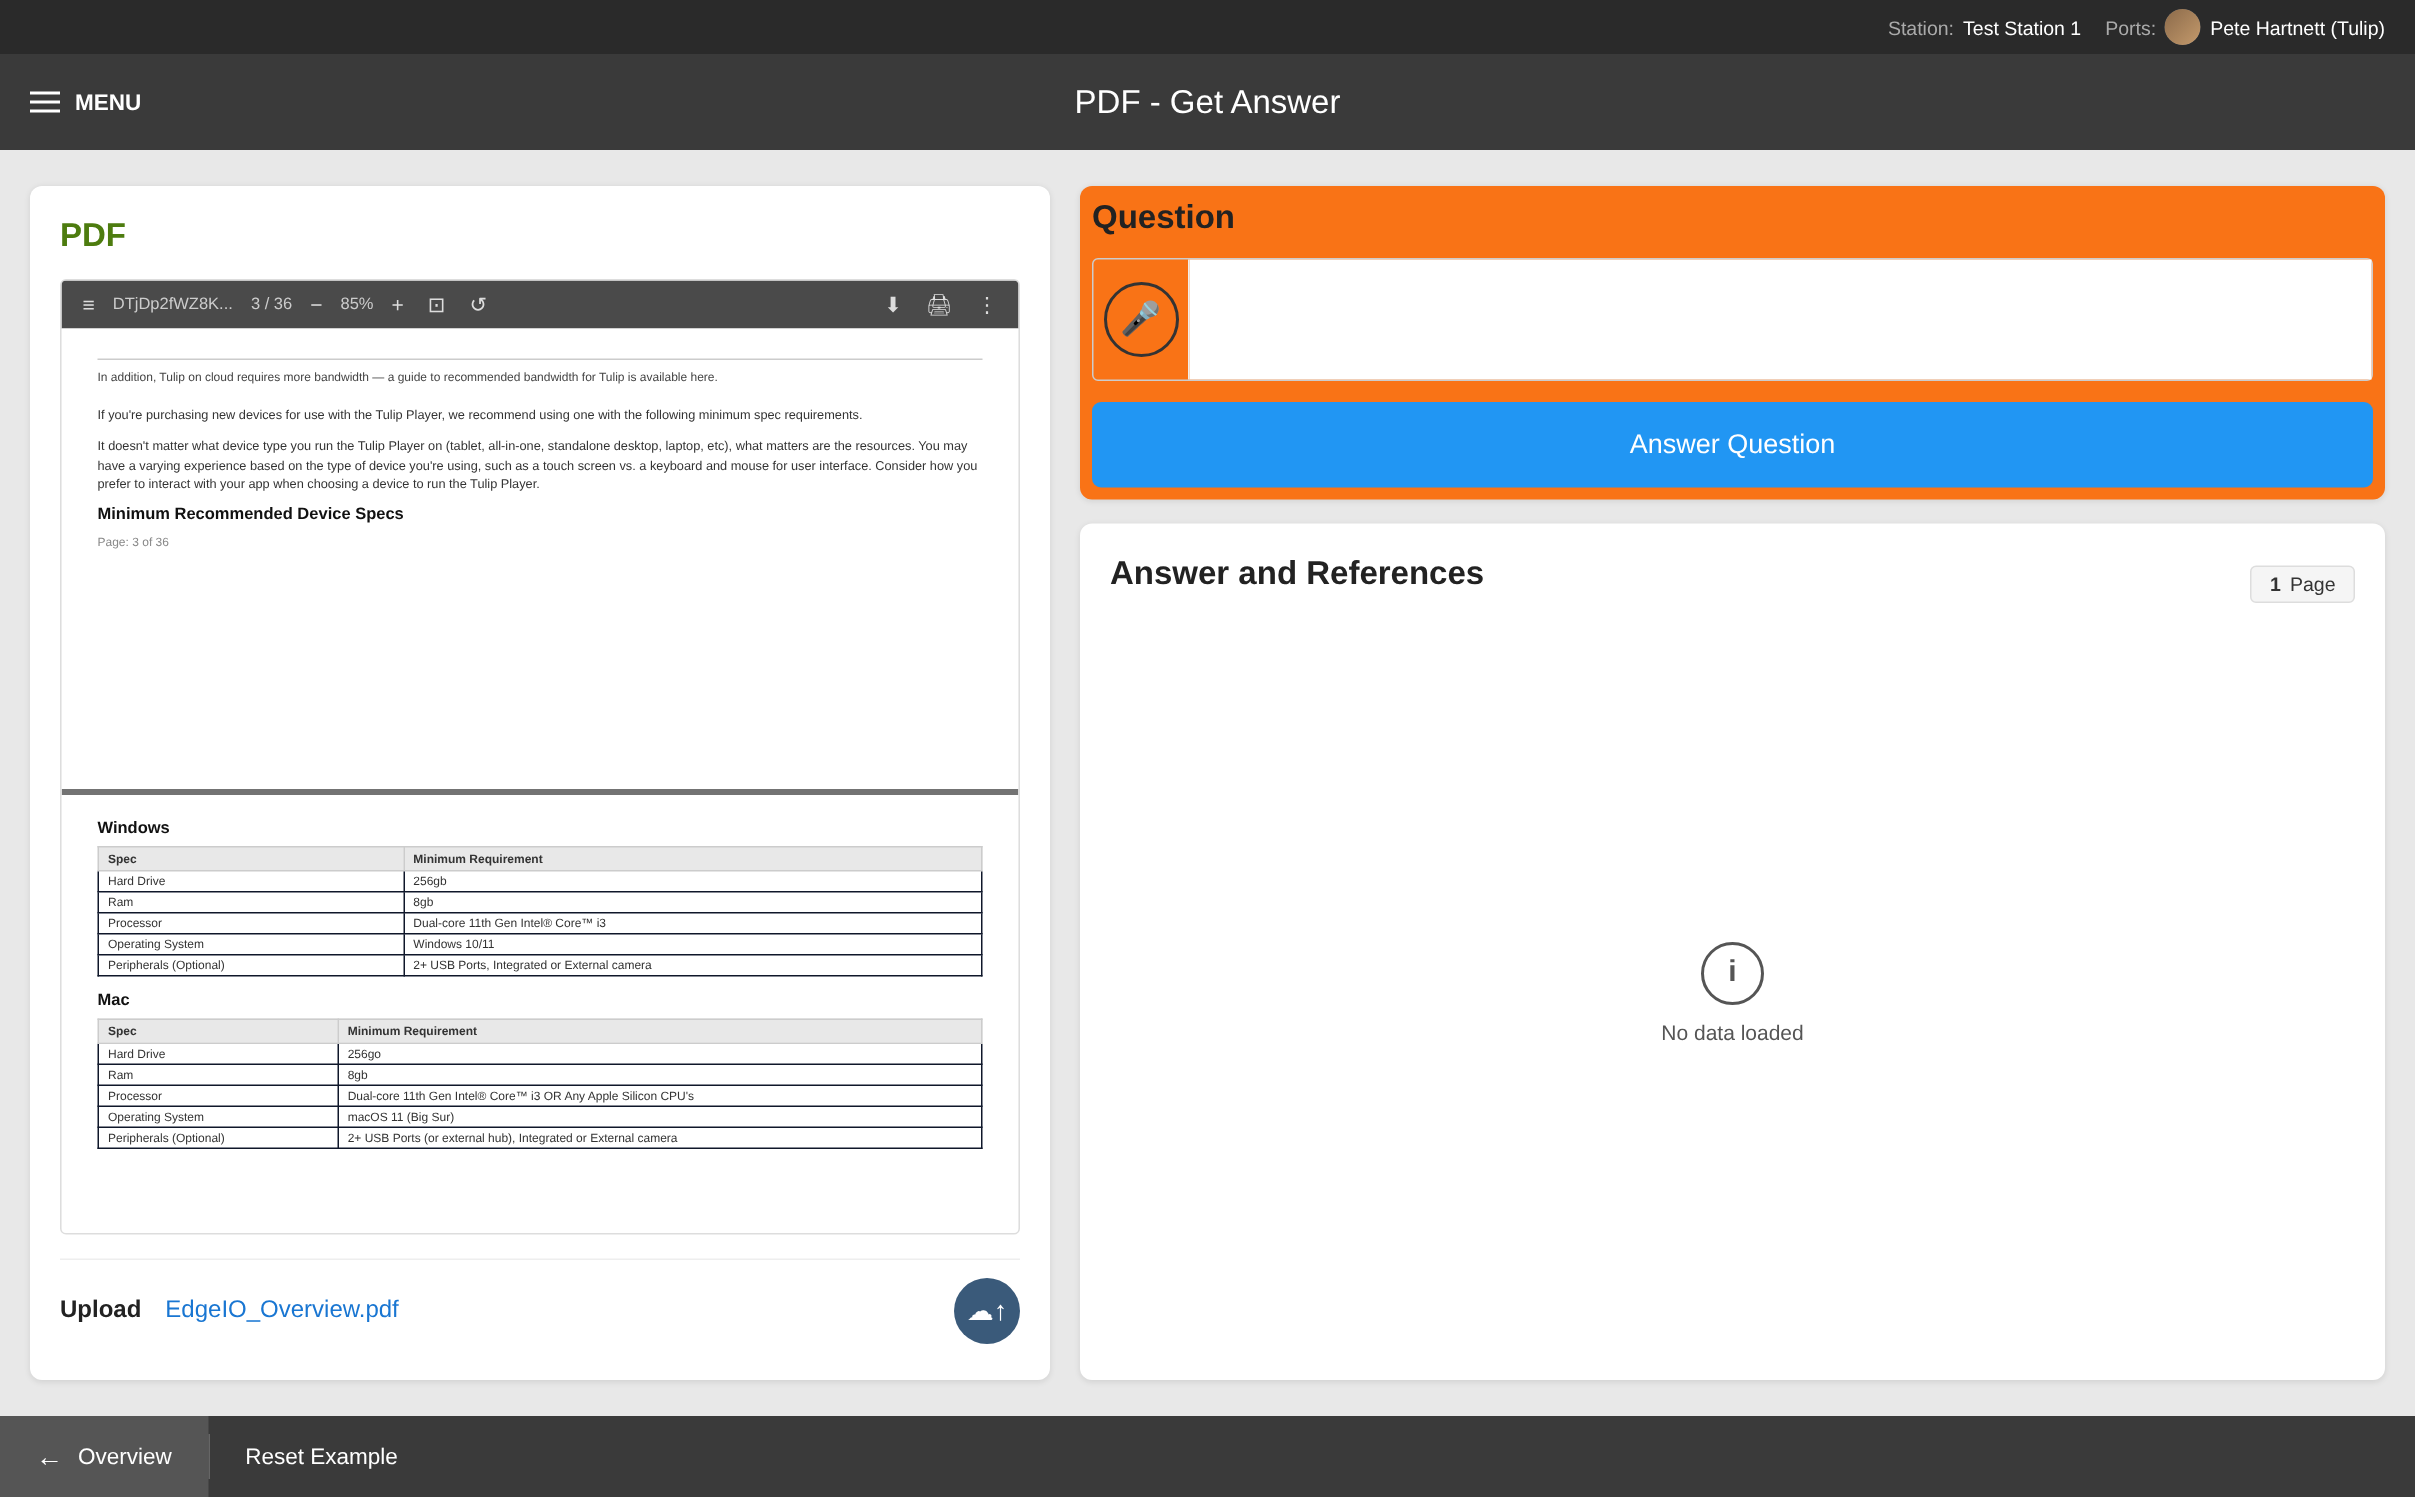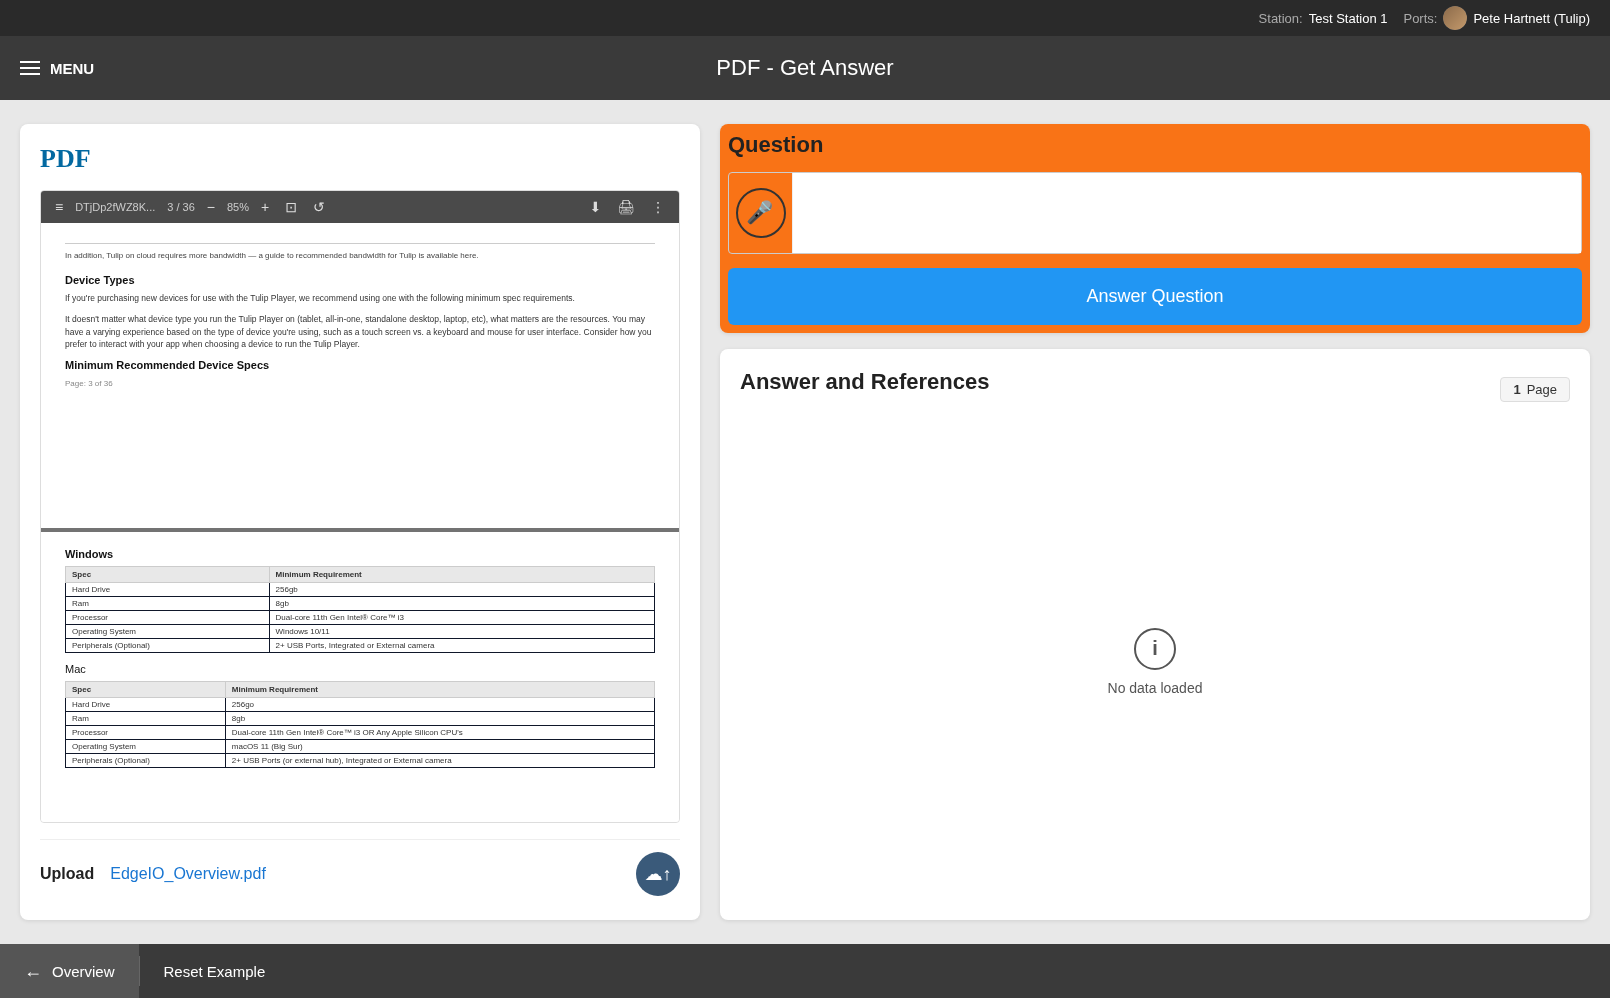--- a/index.html
+++ b/index.html
@@ -110,24 +110,23 @@
       border-radius: 8px;
       width: 680px;
       flex-shrink: 0;
       display: flex;
       flex-direction: column;
       padding: 20px;
       gap: 16px;
       box-shadow: 0 1px 4px rgba(0,0,0,0.1);
     }
     .pdf-label {
-      font-size: 26px;
+      font-size: 22px;
       font-weight: 600;
-      color: #0369a1;
-      font-family: Liberation Serif, serif;
+      color: #4d7c0f;
     }
 
     
     .pdf-viewer {
       flex: 1;
       border: 1px solid #ddd;
       border-radius: 4px;
       overflow: hidden;
       display: flex;
       flex-direction: column;
@@ -238,21 +237,21 @@
       padding: 3px 6px;
       text-align: left;
       font-weight: 600;
     }
     .pdf-table td {
       border: 1px solid #0f172a;
       padding: 2px 6px;
     }
     .pdf-mac-title {
       font-size: 11px;
-      font-weight: 400;
+      font-weight: 700;
       margin-bottom: 6px;
       margin-top: 2px;
       color: #111;
     }
 
     
     .upload-area {
       display: flex;
       align-items: center;
       gap: 16px;
@@ -502,21 +501,20 @@
           <button class="pdf-toolbar-btn">🖨</button>
           <button class="pdf-toolbar-btn">⋮</button>
         </div>
       </div>
 
       <div class="pdf-content">
 
         <div class="pdf-page">
           <div class="pdf-page-top">In addition, Tulip on cloud requires more bandwidth — a guide to recommended bandwidth for Tulip is
 available here.</div>
-          <div class="pdf-section-title">Device Types</div>
           <div class="pdf-body-text">If you're purchasing new devices for use with the Tulip Player, we recommend using one with the
 following minimum spec requirements.</div>
           <div class="pdf-body-text">It doesn't matter what device type you run the Tulip Player on (tablet, all-in-one, standalone desktop,
 laptop, etc), what matters are the resources. You may have a varying experience based on the type of
 device you're using, such as a touch screen vs. a keyboard and mouse for user interface. Consider
 how you prefer to interact with your app when choosing a device to run the Tulip Player.</div>
           <div class="pdf-section-title">Minimum Recommended Device Specs</div>
           <div class="pdf-page-num">Page: 3 of 36</div>
         </div>
 

